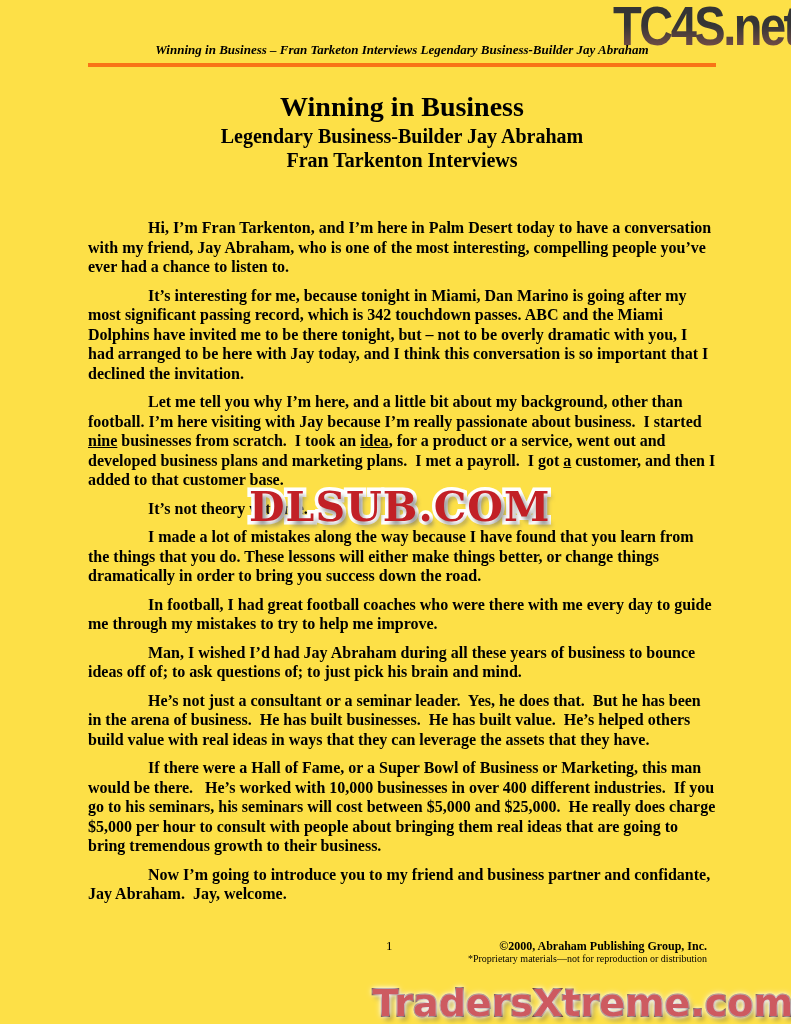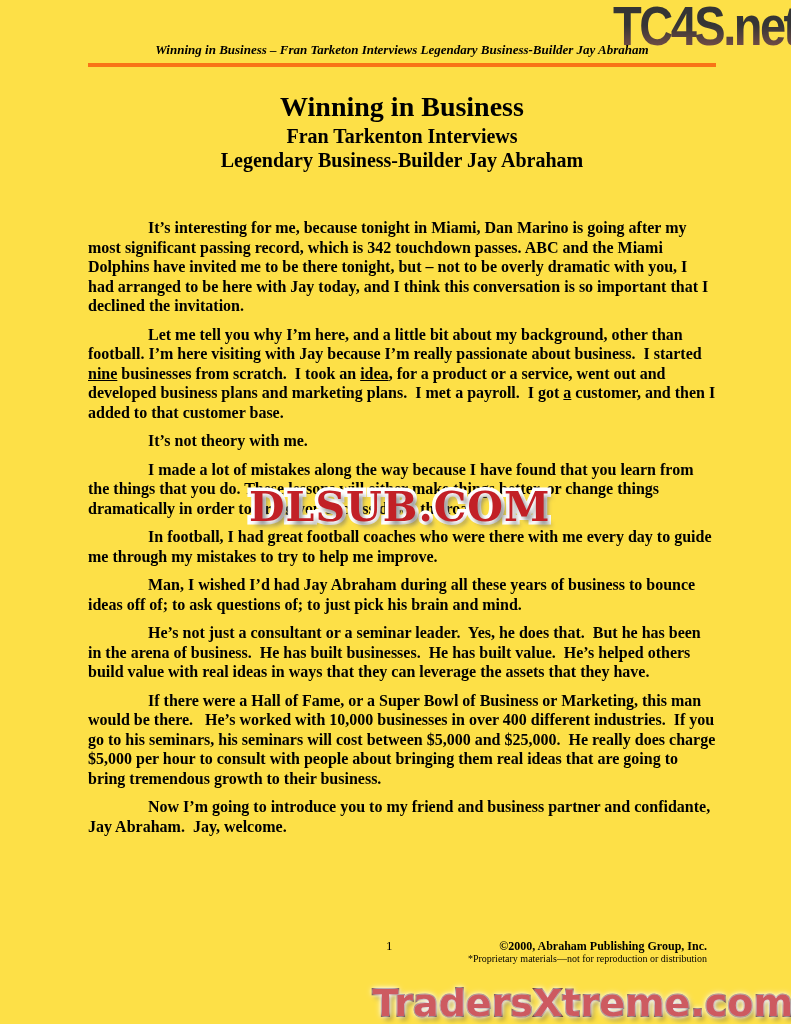--- a/index.html
+++ b/index.html
@@ -109,25 +109,26 @@
 <body>
 
 <div class="page">
 
   <div class="tc4s-logo">TC4S.net</div>
 
   <div class="running-header">Winning in Business – Fran Tarketon Interviews Legendary Business-Builder Jay Abraham</div>
 
   <div class="title-block">
     <h1 class="title-main">Winning in Business</h1>
+    <h2 class="title-sub">Legendary Business-Builder Jay Abraham</h2>
     <h2 class="title-sub">Fran Tarkenton Interviews</h2>
-    <h2 class="title-sub">Legendary Business-Builder Jay Abraham</h2>
   </div>
 
   <div class="body-text">
+      <p><span>Hi, I’m Fran Tarkenton, and I’m here in Palm Desert today to have a conversation with my friend, Jay Abraham, who is one of the most interesting, compelling people you’ve ever had a chance to listen to.</span></p>
       <p><span>It’s interesting for me, because tonight in Miami, Dan Marino is going after my most significant passing record, which is 342 touchdown passes. ABC and the Miami Dolphins have invited me to be there tonight, but – not to be overly dramatic with you, I had arranged to be here with Jay today, and I think this conversation is so important that I declined the invitation.</span></p>
       <p><span>Let me tell you why I’m here, and a little bit about my background, other than football. I’m here visiting with Jay because I’m really passionate about business.  I started </span><span class="u">nine</span><span> businesses from scratch.  I took an </span><span class="u">idea</span><span>, for a product or a service, went out and developed business plans and marketing plans.  I met a payroll.  I got </span><span class="u">a</span><span> customer, and then I added to that customer base.</span></p>
       <p><span>It’s not theory with me.</span></p>
       <p><span>I made a lot of mistakes along the way because I have found that you learn from the things that you do. These lessons will either make things better, or change things dramatically in order to bring you success down the road.</span></p>
       <p><span>In football, I had great football coaches who were there with me every day to guide me through my mistakes to try to help me improve.</span></p>
       <p><span>Man, I wished I’d had Jay Abraham during all these years of business to bounce ideas off of; to ask questions of; to just pick his brain and mind.</span></p>
       <p><span>He’s not just a consultant or a seminar leader.  Yes, he does that.  But he has been in the arena of business.  He has built businesses.  He has built value.  He’s helped others build value with real ideas in ways that they can leverage the assets that they have.</span></p>
       <p><span>If there were a Hall of Fame, or a Super Bowl of Business or Marketing, this man would be there.   He’s worked with 10,000 businesses in over 400 different industries.  If you go to his seminars, his seminars will cost between $5,000 and $25,000.  He really does charge $5,000 per hour to consult with people about bringing them real ideas that are going to bring tremendous growth to their business.</span></p>
       <p><span>Now I’m going to introduce you to my friend and business partner and confidante, Jay Abraham.  Jay, welcome.</span></p>
     </div>

